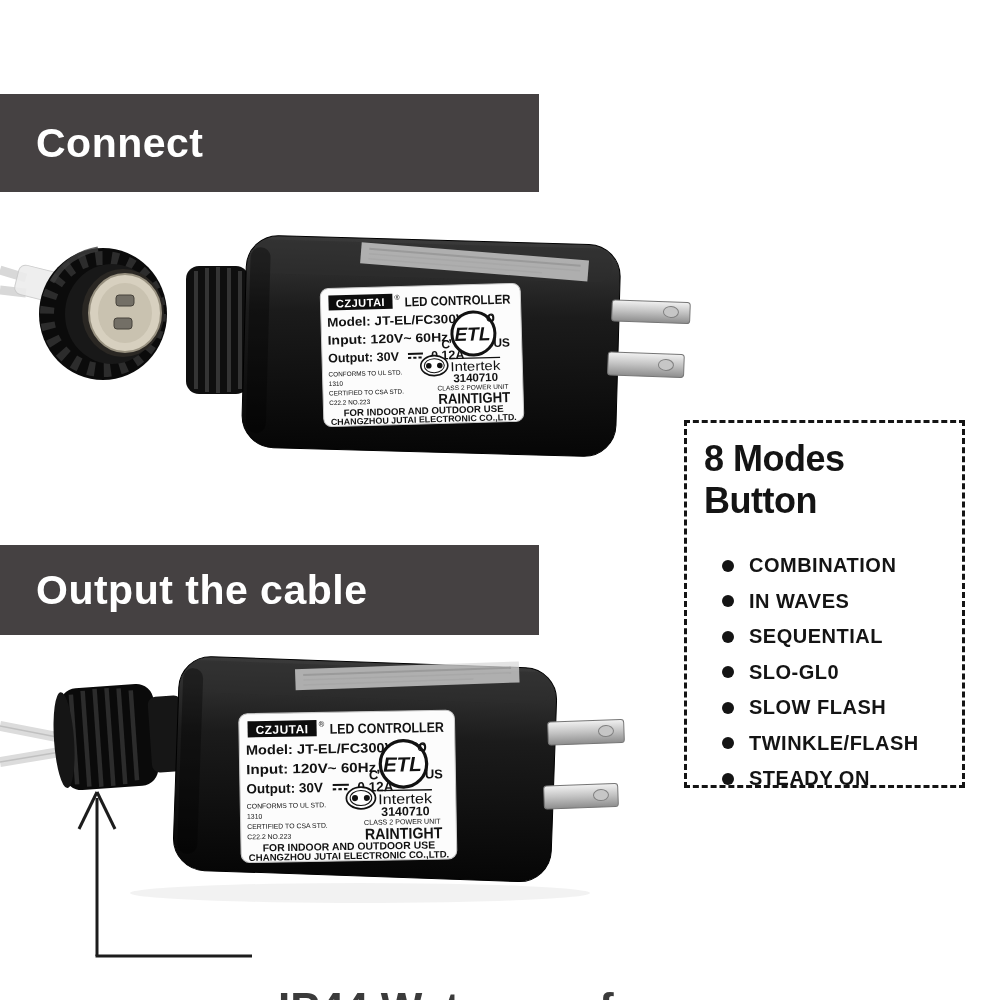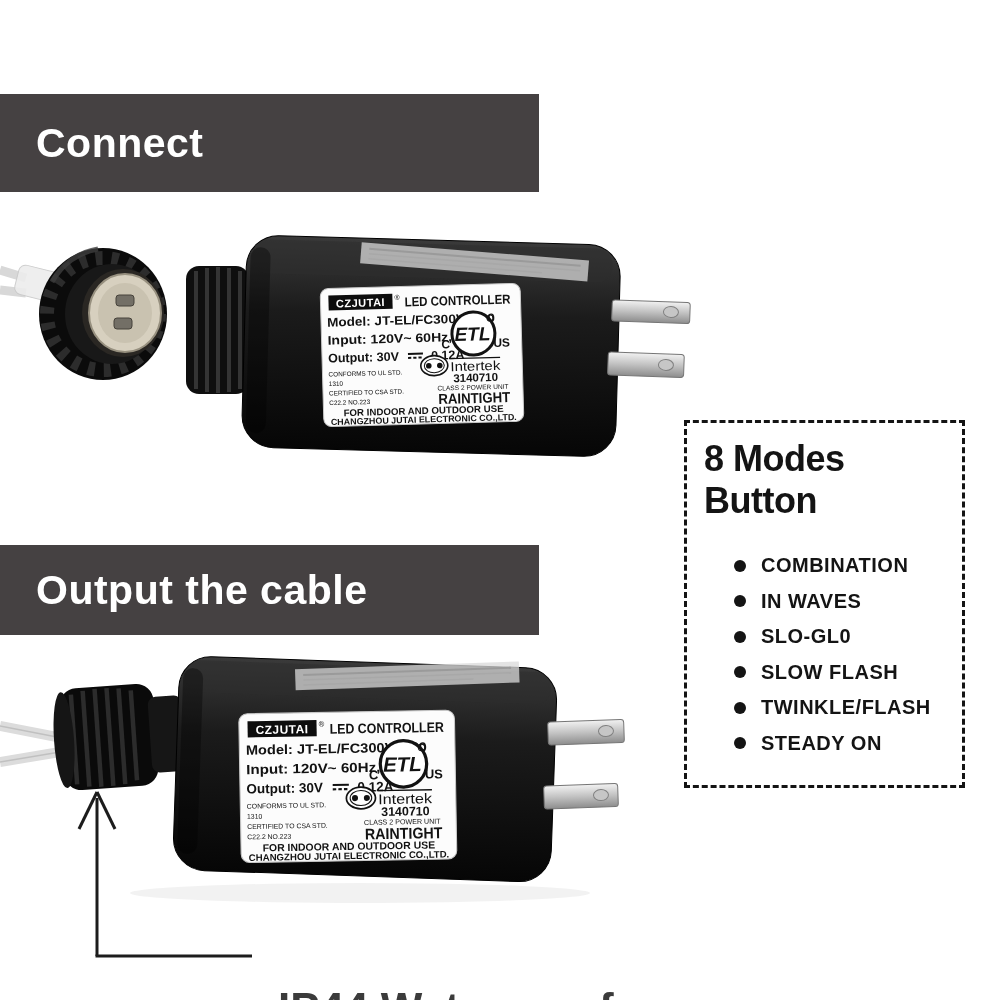--- a/index.html
+++ b/index.html
@@ -20,21 +20,21 @@
 
   .modes-panel {
     position:absolute; left:684px; top:420px; width:281px; height:368px;
     border:3px dashed #141414; box-sizing:border-box;
     padding:15px 0 0 17px; background:transparent;
   }
   .modes-title {
     font-size:36px; font-weight:bold; color:#141414;
     letter-spacing:-0.5px; line-height:42px; margin-bottom:26px;
   }
-  .modes-list { list-style:none; margin:12px; padding:0 0 0 18px; }
+  .modes-list { list-style:none; margin:0; padding:0 0 0 18px; }
   .modes-list li {
     display:flex; align-items:center; height:35.5px;
     font-size:20px; font-weight:bold; color:#141414; letter-spacing:0.5px;
   }
   .dot {
     width:12px; height:12px; border-radius:50%; background:#141414;
     margin-right:15px; flex:0 0 auto;
   }
 
   .ip44 {
@@ -266,20 +266,24 @@
       <li>
           <span class="dot"></span>
           <span>COMBINATION</span>
         </li>
       <li>
           <span class="dot"></span>
           <span>IN WAVES</span>
         </li>
       <li>
           <span class="dot"></span>
+          <span>SEQUENTIAL</span>
+        </li>
+      <li>
+          <span class="dot"></span>
           <span>SLO-GL0</span>
         </li>
       <li>
           <span class="dot"></span>
           <span>SLOW FLASH</span>
         </li>
       <li>
           <span class="dot"></span>
           <span>TWINKLE/FLASH</span>
         </li>

